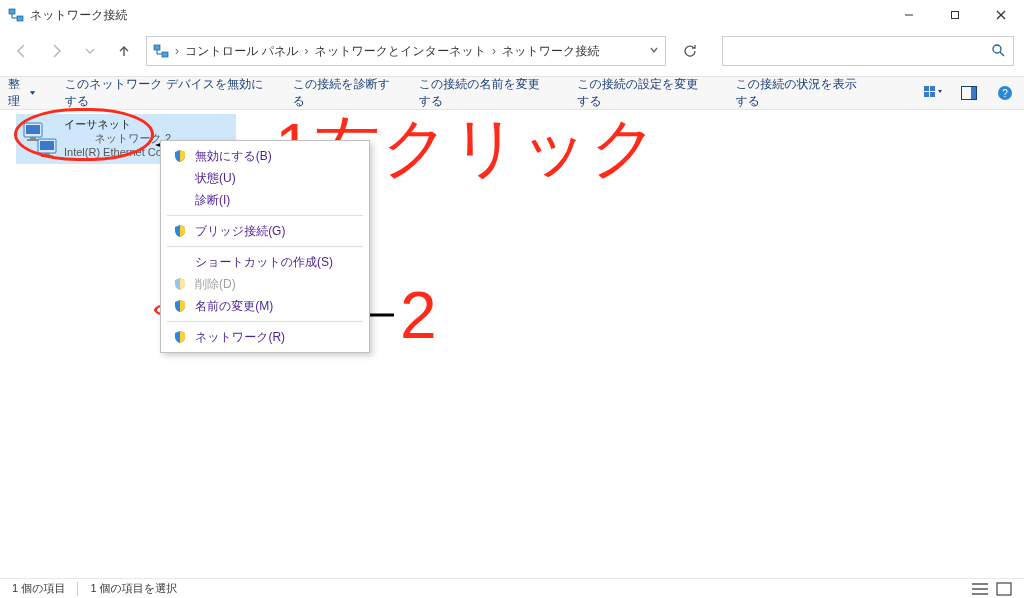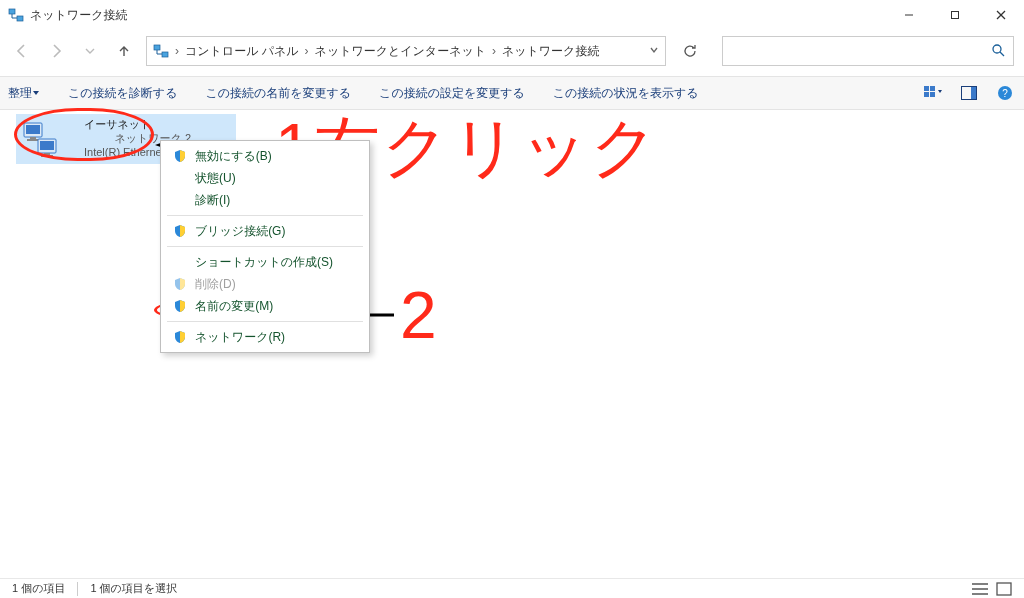--- a/index.html
+++ b/index.html
@@ -28,28 +28,28 @@
   .cmdbar .organize { display:flex; align-items:center; color:#1a3e7a; }
   .cmdbar .spacer { flex:1; }
   .cmdbar .right { display:flex; align-items:center; gap:14px; color:#1a3e7a; }
   .cmdbar .iconbtn { width:22px; height:22px; display:flex; align-items:center; justify-content:center; }
 
   
   .content { position:absolute; top:112px; left:0; right:0; bottom:28px; background:#fff; }
 
   .connection-item { position:absolute; top:2px; left:16px; width:220px; height:50px; background:#cfe7fb; display:flex; align-items:center; padding:4px 6px; gap:6px; }
   .connection-item .cicon { width:36px; height:40px; }
-  .connection-item .ctext { font-size:11px; line-height:1.25; color:#333;margin-left:20px; }
+  .connection-item .ctext { font-size:11px; line-height:1.25; color:#333; }
   .connection-item .ctext .l1 { color:#1a1a1a; }
   .connection-item .ctext .l2 { color:#555;text-align:right; }
   .connection-item .ctext .l3 { color:#555; }
 
   
   .ctxmenu { position:absolute; top:28px; left:160px; width:210px; background:#fff; border:1px solid #bfbfbf; box-shadow:3px 3px 6px rgba(0,0,0,.18); padding:4px 2px; font-size:12px; z-index:10;}
-  .ctxitem { height:22px; display:flex; align-items:center; padding:0 10px 0 10px; gap:8px; color:#14532d; }
+  .ctxitem { height:22px; display:flex; align-items:center; padding:0 10px 0 10px; gap:8px; color:#4c1d95; }
   .ctxitem.disabled { color:#a0a0a0; }
   .ctxitem .shield { width:14px; height:14px; }
   .ctxsep { height:1px; background:#e0e0e0; margin:4px 4px; }
 
   
   .redtxt { position:absolute; color:#ff2a1a; font-size:66px; font-weight:400; line-height:1; letter-spacing:2px; }
   .redtxt.anno1 { top:2px; left:275px; }
   .redtxt.anno2 { top:170px; left:400px; }
 
   .arrow { position:absolute; }
@@ -159,20 +159,21 @@
   </div>
 </div>
 
 <div class="cmdbar">
   <div class="organize">
     <span>整理</span>
     <svg width="8" height="8" viewBox="0 0 8 8">
         <path d="M1 2 L4 6 L7 2 Z" fill="#1a3e7a"></path>
       </svg>
   </div>
+  <span>このネットワーク デバイスを無効にする</span>
   <span>この接続を診断する</span>
   <span>この接続の名前を変更する</span>
   <span>この接続の設定を変更する</span>
   <span>この接続の状況を表示する</span>
   <div class="spacer"></div>
   <div class="right">
     <div class="iconbtn">
       <svg width="18" height="14" viewBox="0 0 18 14">
         <rect x="0" y="0" width="5" height="5" fill="#3b7aca"></rect>
           <rect x="6" y="0" width="5" height="5" fill="#3b7aca"></rect>

